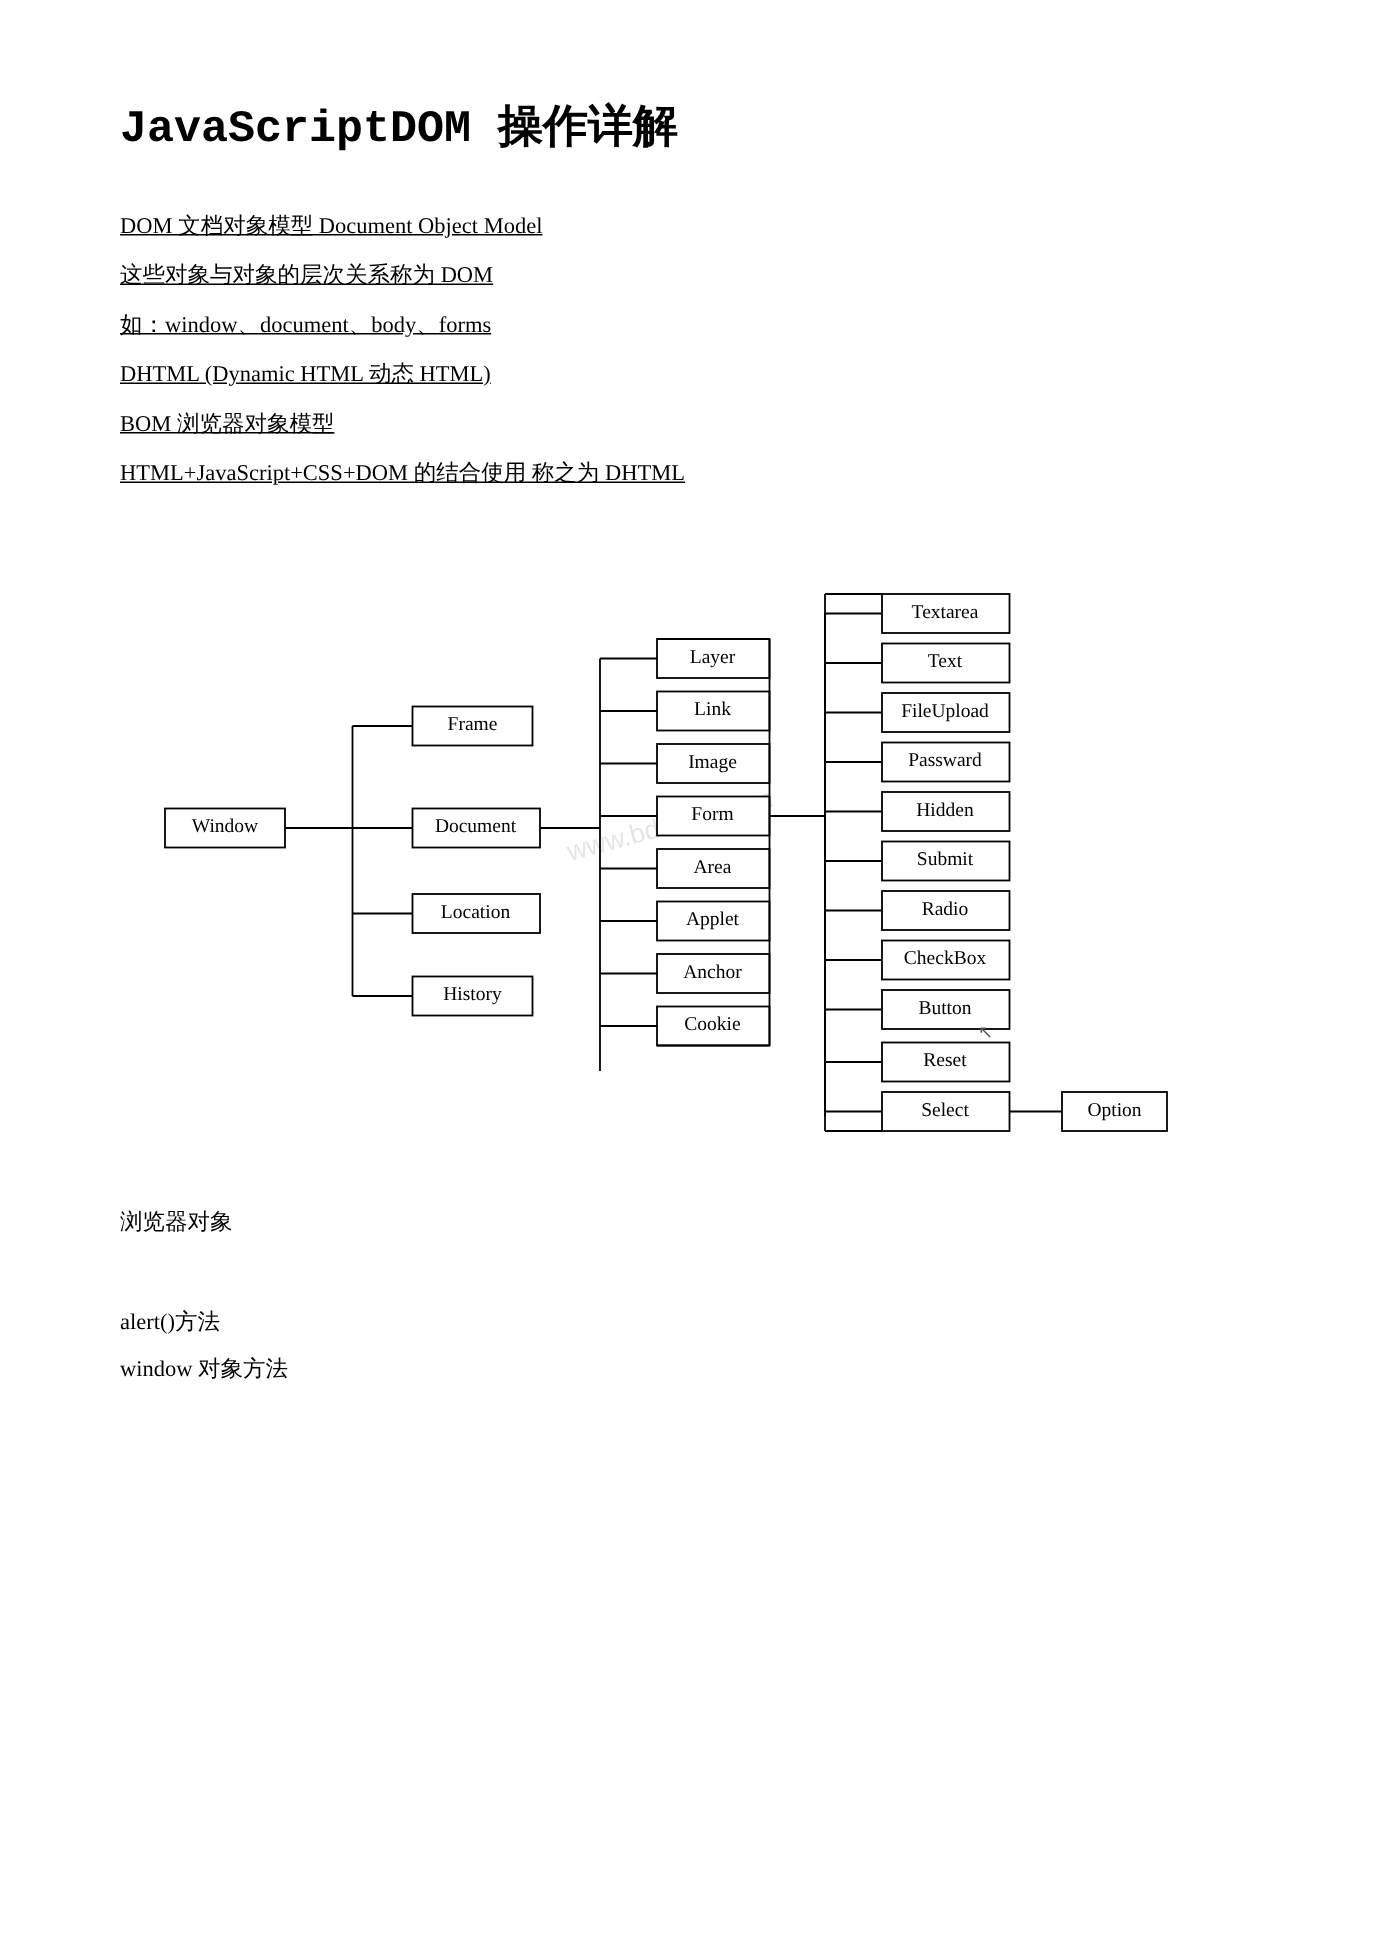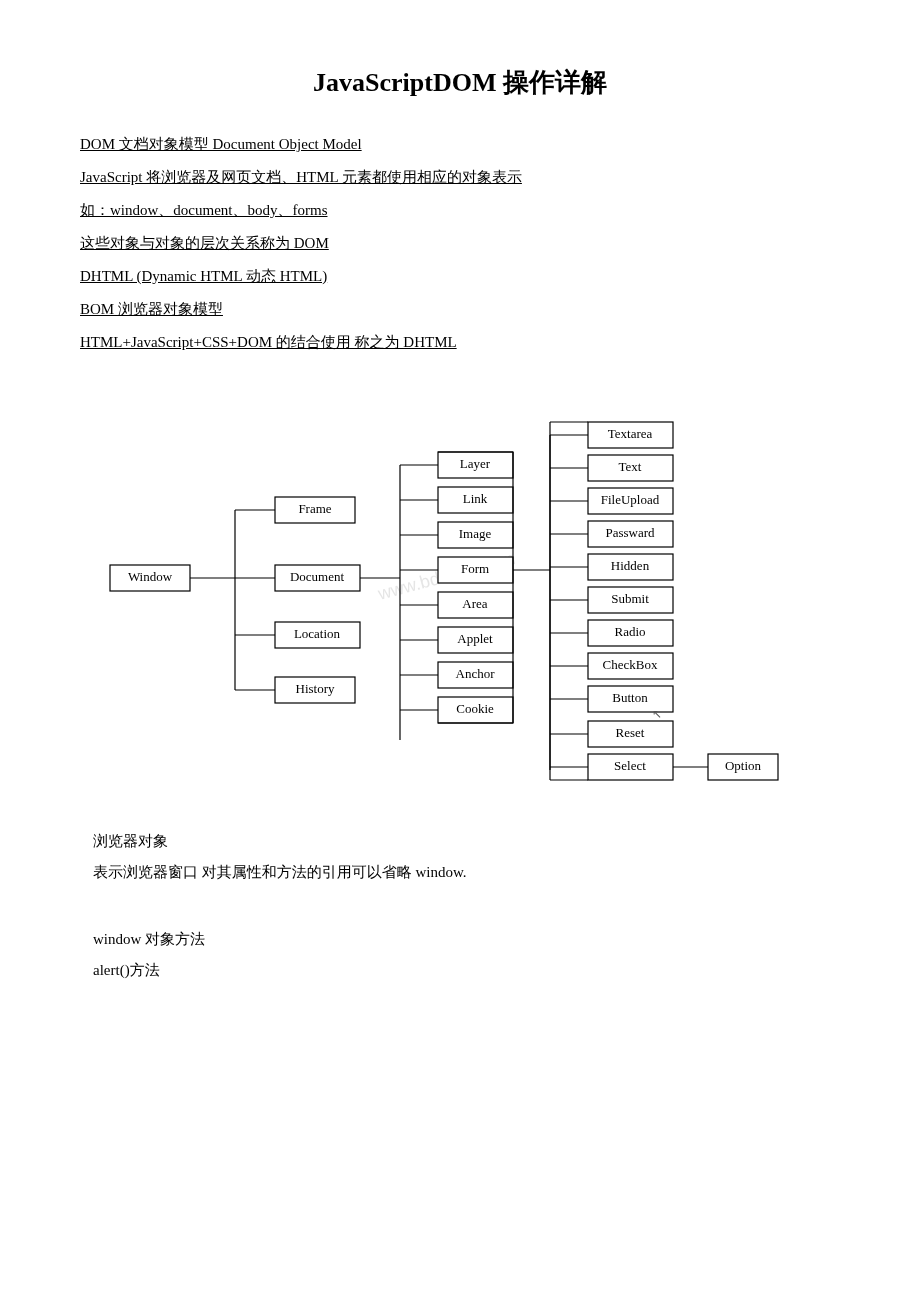--- a/index.html
+++ b/index.html
@@ -5,58 +5,55 @@
     * { margin: 0; padding: 0; box-sizing: border-box; }
     body {
       background: #fff;
       font-family: "SimSun", "宋体", serif;
       color: #000;
       font-size: 15px;
       line-height: 1.8;
       padding: 60px 80px;
     }
     h1 {
-      text-align: center;
-      font-size: 26px;
+      font-size: 30px;
       font-weight: bold;
       margin-bottom: 24px;
-      font-family: Liberation Serif, serif;
+      font-family: Liberation Mono, monospace;
     }
     .para {
       margin-bottom: 6px;
       text-decoration: underline;
     }
     .diagram-container {
       margin: 24px 0 28px 0;
       position: relative;
       width: 100%;
       height: 420px;
     }
     svg.diagram {
       width: 100%;
       height: 420px;
     }
     .section-text {
       margin-bottom: 4px;
-      margin-left: 13px;
     }
     .blank-line {
       height: 18px;
     }
   </style>
 </head>
 <body>
 
 <h1>JavaScriptDOM 操作详解</h1>
 
 <div>
   <div class="para">DOM 文档对象模型 Document Object Model</div>
-  <div class="para"> JavaScript 将浏览器及网页文档、HTML 元素都使用相应的对象表示</div>
+  <div class="para">这些对象与对象的层次关系称为 DOM</div>
   <div class="para">如：window、document、body、forms</div>
-  <div class="para">这些对象与对象的层次关系称为 DOM</div>
   <div class="para">DHTML (Dynamic HTML 动态 HTML)</div>
   <div class="para">BOM 浏览器对象模型</div>
   <div class="para"> HTML+JavaScript+CSS+DOM 的结合使用 称之为 DHTML</div>
 </div>
 
 <div class="diagram-container">
   <svg class="diagram" viewBox="0 0 760 420" xmlns="http://www.w3.org/2000/svg">
     <style>
       .box { fill: white; stroke: black; stroke-width: 1.2; }
       .label { font-family: "Times New Roman", serif; font-size: 13px; text-anchor: middle; dominant-baseline: middle; }
@@ -184,18 +181,17 @@
     <text class="label" x="663" y="387">Option</text>
 
     <line x1="508" y1="42" x2="470" y2="42"></line>
     <line x1="508" y1="400" x2="470" y2="400"></line>
     <line x1="470" y1="42" x2="470" y2="400"></line>
   </svg>
 </div>
 
 <div>
   <div class="section-text">浏览器对象</div>
-  <div class="section-text">表示浏览器窗口 对其属性和方法的引用可以省略 window.</div>
   <div class="blank-line"></div>
   <div class="blank-line"></div>
+  <div class="section-text"> alert()方法</div>
   <div class="section-text">window 对象方法</div>
-  <div class="section-text"> alert()方法</div>
 </div>
 
 </body></html>

